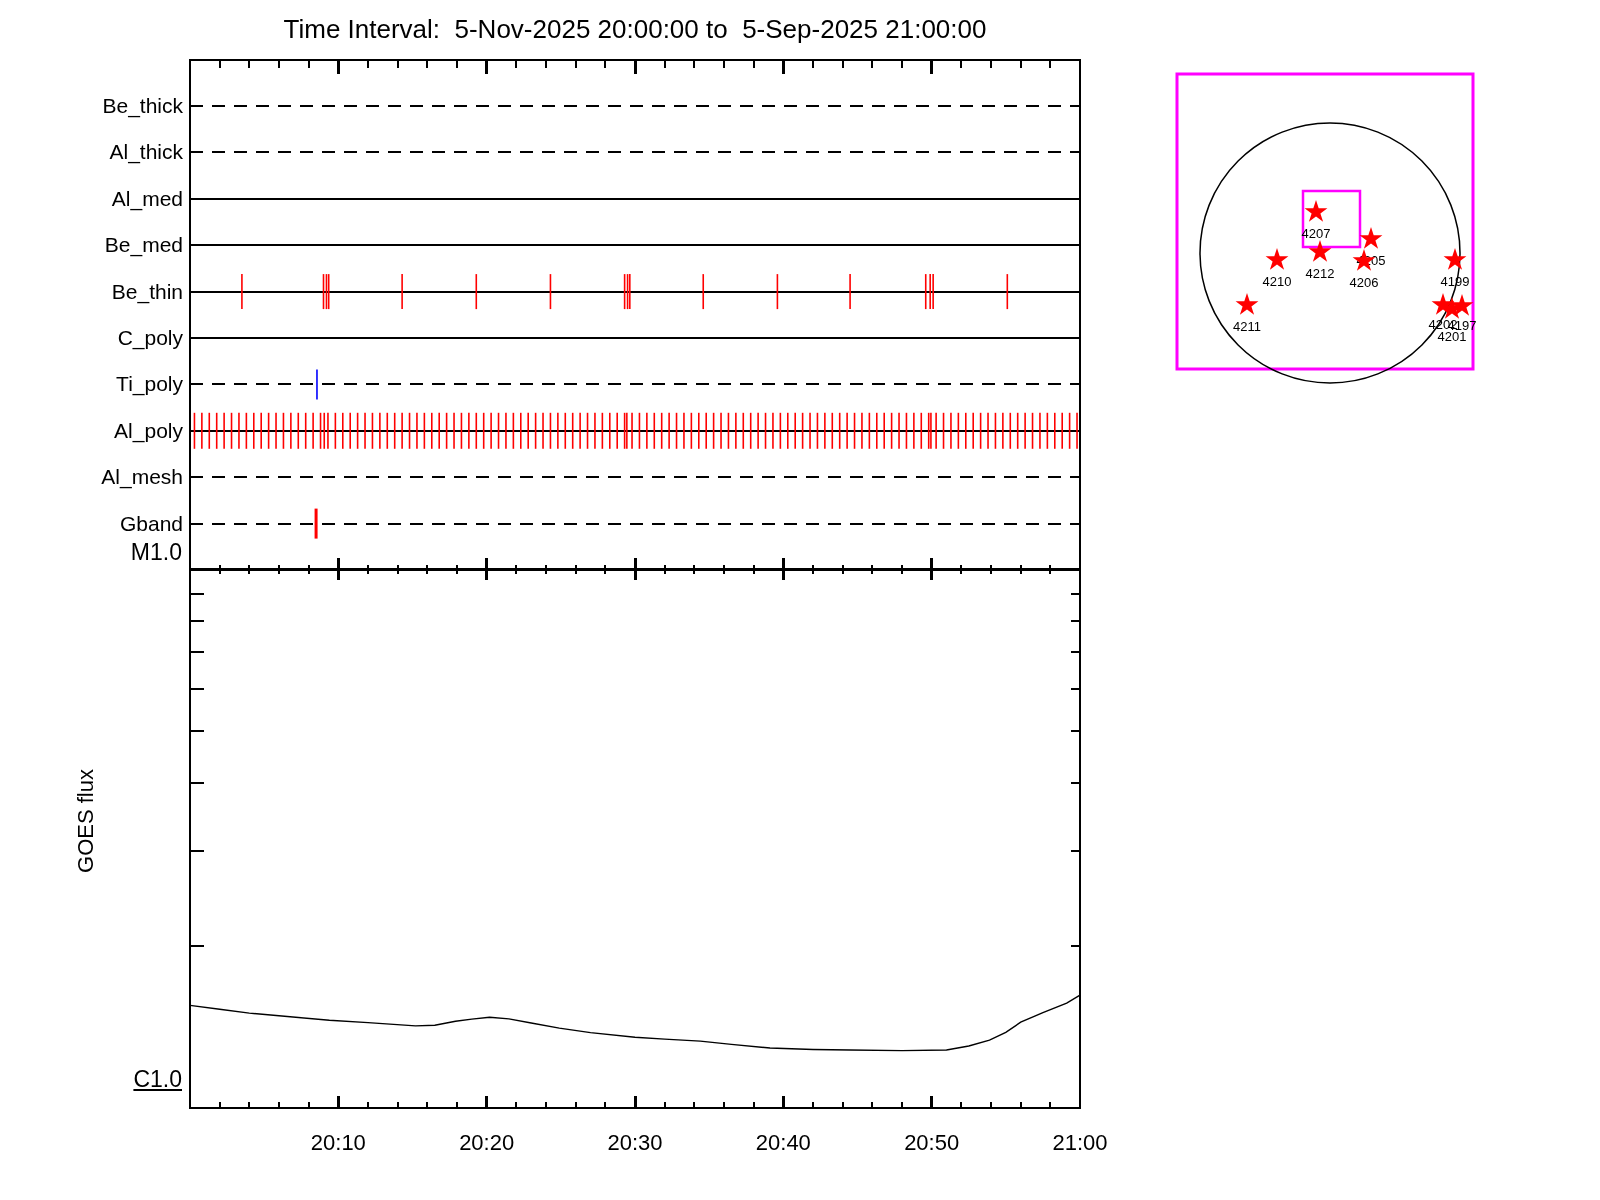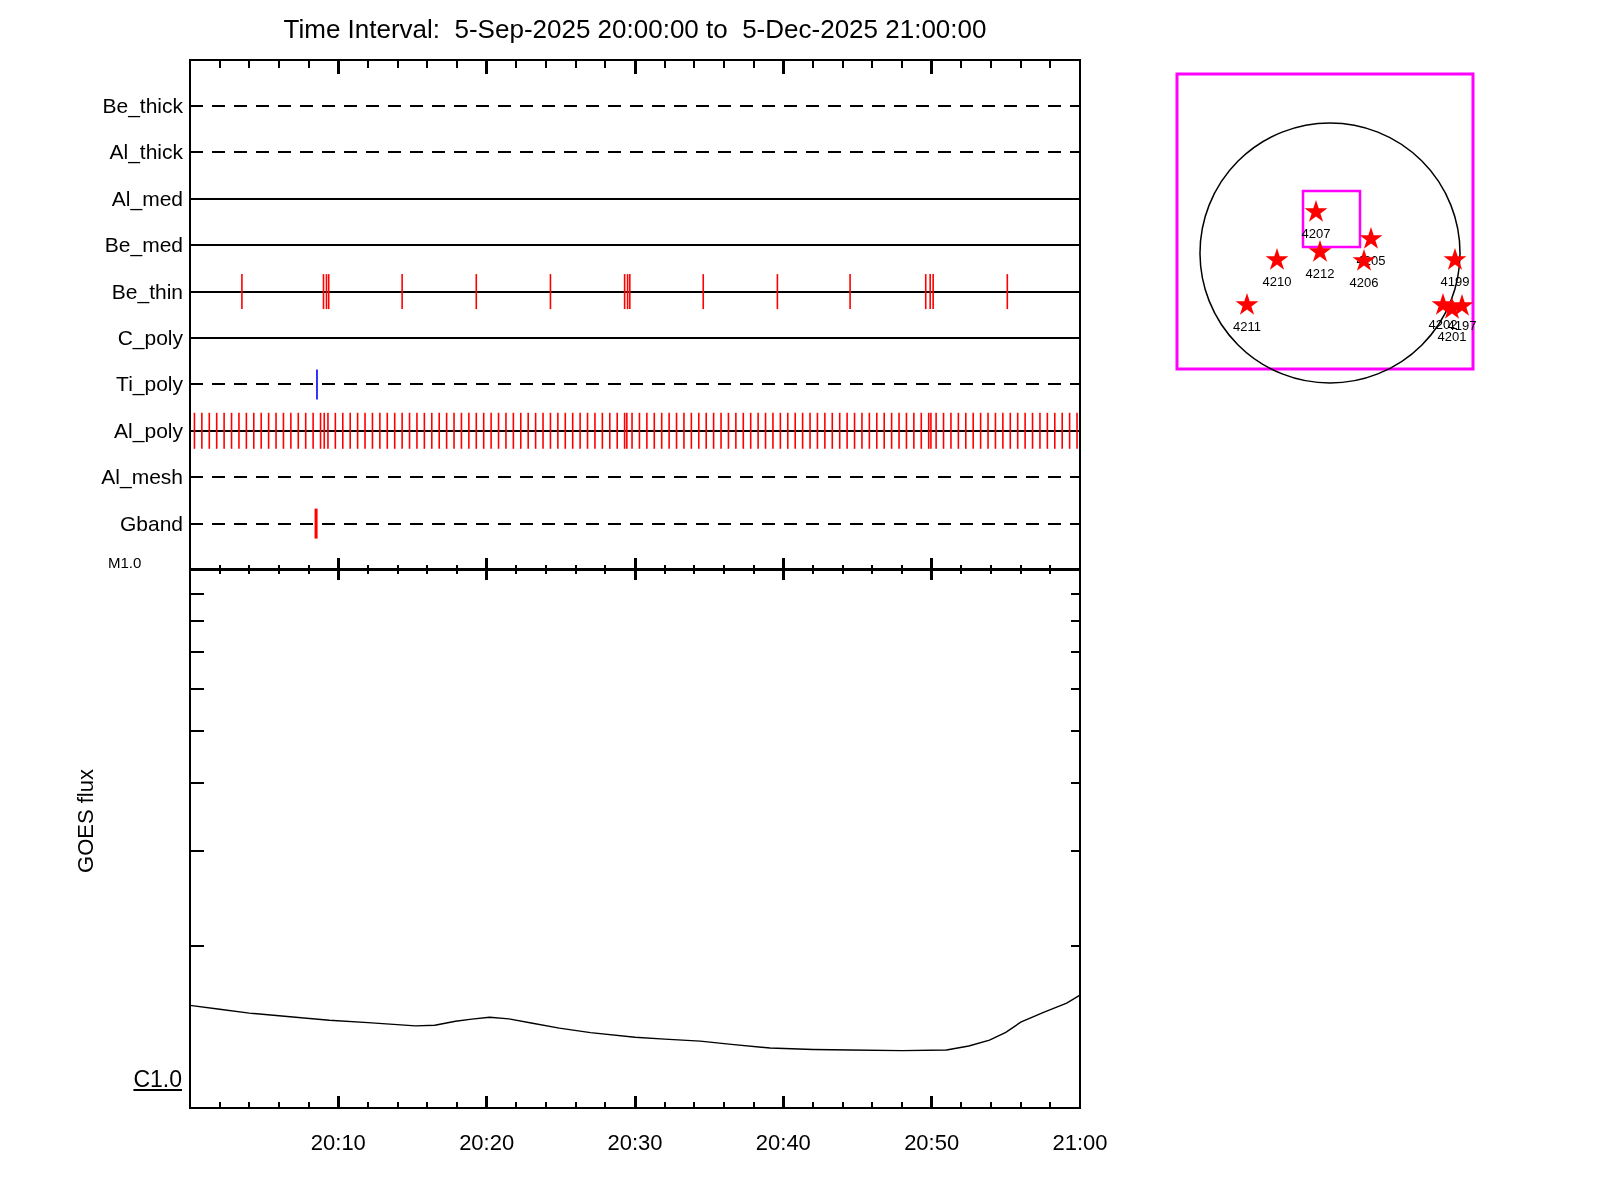--- a/index.html
+++ b/index.html
@@ -2,21 +2,21 @@
 <html><head>
 <meta charset="utf-8">
 <style>
   html,body{margin:0;padding:0;background:#ffffff;}
   .root{position:relative;width:1600px;height:1200px;background:#ffffff;
         font-family:"Liberation Sans",sans-serif;color:#000;overflow:hidden;}
   svg{position:absolute;left:0;top:0;}
   svg text{font-family:"Liberation Sans",sans-serif;fill:#000;}
   .title{position:absolute;left:190px;top:14px;width:890px;text-align:center;
          font-size:26px;white-space:pre;}
-  .ylab-top{position:absolute;left:108px;top:554px;width:74px;font-size:15px;}
+  .ylab-top{position:absolute;left:108px;top:539px;width:74px;text-align:right;font-size:23px;}
   .ylab-bot{position:absolute;left:108px;top:1066px;width:74px;text-align:right;font-size:23px;text-decoration:underline;}
   .goes-label{position:absolute;left:6px;top:808px;width:160px;text-align:center;
               font-size:22px;transform:rotate(-90deg);}
 </style>
 </head>
 <body>
 
 <div class="root">
   <svg id="plot" width="1600" height="1200">
       <line x1="190" y1="106" x2="1080" y2="106" stroke="#000000" stroke-width="2" shape-rendering="crispEdges" stroke-dasharray="13 9"></line>
@@ -311,17 +311,17 @@
       <text x="1455" y="286" text-anchor="middle" font-size="13">4199</text>
       <path d="M1247.0 293.0L1249.7 301.3L1258.4 301.3L1251.4 306.4L1254.1 314.7L1247.0 309.6L1239.9 314.7L1242.6 306.4L1235.6 301.3L1244.3 301.3Z" fill="#ff0000"></path>
       <text x="1247" y="331" text-anchor="middle" font-size="13">4211</text>
       <path d="M1443.0 293.0L1445.7 301.3L1454.4 301.3L1447.4 306.4L1450.1 314.7L1443.0 309.6L1435.9 314.7L1438.6 306.4L1431.6 301.3L1440.3 301.3Z" fill="#ff0000"></path>
       <text x="1443" y="329" text-anchor="middle" font-size="13">4202</text>
       <path d="M1462.0 294.0L1464.7 302.3L1473.4 302.3L1466.4 307.4L1469.1 315.7L1462.0 310.6L1454.9 315.7L1457.6 307.4L1450.6 302.3L1459.3 302.3Z" fill="#ff0000"></path>
       <text x="1462" y="330" text-anchor="middle" font-size="13">4197</text>
       <path d="M1452.0 297.0L1454.7 305.3L1463.4 305.3L1456.4 310.4L1459.1 318.7L1452.0 313.6L1444.9 318.7L1447.6 310.4L1440.6 305.3L1449.3 305.3Z" fill="#ff0000"></path>
       <text x="1452" y="341" text-anchor="middle" font-size="13">4201</text>
     </svg>
-  <div class="title">Time Interval:  5-Sep-2025 20:00:00 to  5-Dec-2025 21:00:00</div>
+  <div class="title">Time Interval:  5-Nov-2025 20:00:00 to  5-Sep-2025 21:00:00</div>
   <div class="ylab-top">M1.0</div>
   <div class="ylab-bot">C1.0</div>
   <div class="goes-label">GOES flux</div>
 </div>
 
 </body></html>

